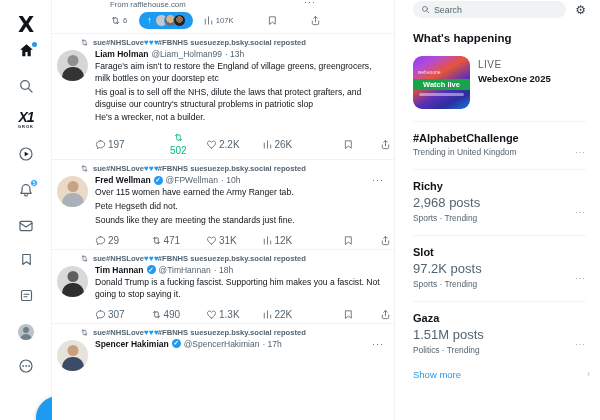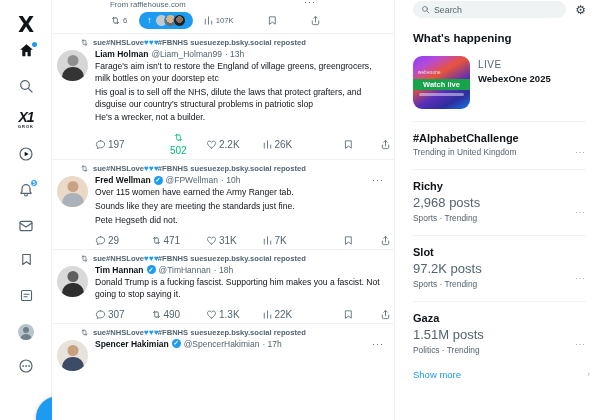--- a/index.html
+++ b/index.html
@@ -289,22 +289,22 @@
         <div class="avatar av1"></div>
         <div class="post-main">
           <div class="name-row">
             <span class="name">Fred Wellman</span>
             <span class="verified">✓</span>
             <span class="handle">@FPWellman</span>
             <span class="handle">· 10h</span>
           </div>
           <div class="post-more">···</div>
           <p class="ptext">Over 115 women have earned the Army Ranger tab.</p>
+          <p class="ptext">Pete Hegseth did not.</p>
           <p class="ptext">Sounds like they are meeting the standards just fine.</p>
-          <p class="ptext">Pete Hegseth did not.</p>
           <div class="actions">
             <span class="act">
               <svg class="icn" viewBox="0 0 24 24">
                   <path d="M12 4C6.9 4 3 7.6 3 12c0 2.3 1.1 4.3 2.8 5.7L5.2 21l4-2c.9.2 1.8.4 2.8.4 5.1 0 9-3.6 9-8S17.1 4 12 4z"></path>
                 </svg>
               <span class="cnt">29</span>
             </span>
             <span class="act">
               <svg class="icn" viewBox="0 0 24 24">
                   <path d="M5 8l3-3 3 3M8 5v10a3 3 0 0 0 3 3h2"></path>
@@ -315,21 +315,21 @@
             <span class="act">
               <svg class="icn" viewBox="0 0 24 24">
                   <path d="M12 20S4 15 3.2 9.8C2.7 6.7 5 4.5 7.6 4.5c1.9 0 3.4 1 4.4 2.8 1-1.8 2.5-2.8 4.4-2.8 2.6 0 4.9 2.2 4.4 5.3C20 15 12 20 12 20z"></path>
                 </svg>
               <span class="cnt">31K</span>
             </span>
             <span class="act">
               <svg class="icn" viewBox="0 0 24 24">
                   <path d="M5 20V9M12 20V4M19 20v-7"></path>
                 </svg>
-              <span class="cnt">7K</span>
+              <span class="cnt">12K</span>
             </span>
             <span class="act end">
               <svg class="icn" viewBox="0 0 24 24">
                   <path d="M6 4h12v16l-6-4.5L6 20z"></path>
                 </svg>
             </span>
             <span class="act end">
               <svg class="icn" viewBox="0 0 24 24">
                   <path d="M12 15V4M8 7l4-4 4 4"></path>
                   <path d="M5 13v5a3 3 0 0 0 3 3h8a3 3 0 0 0 3-3v-5"></path>

